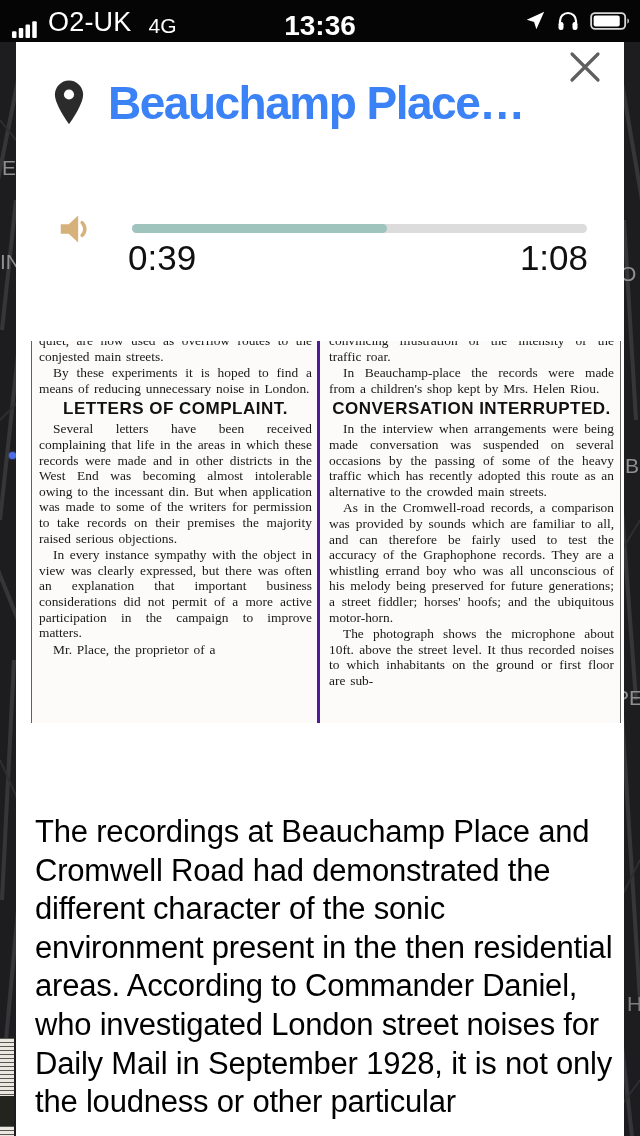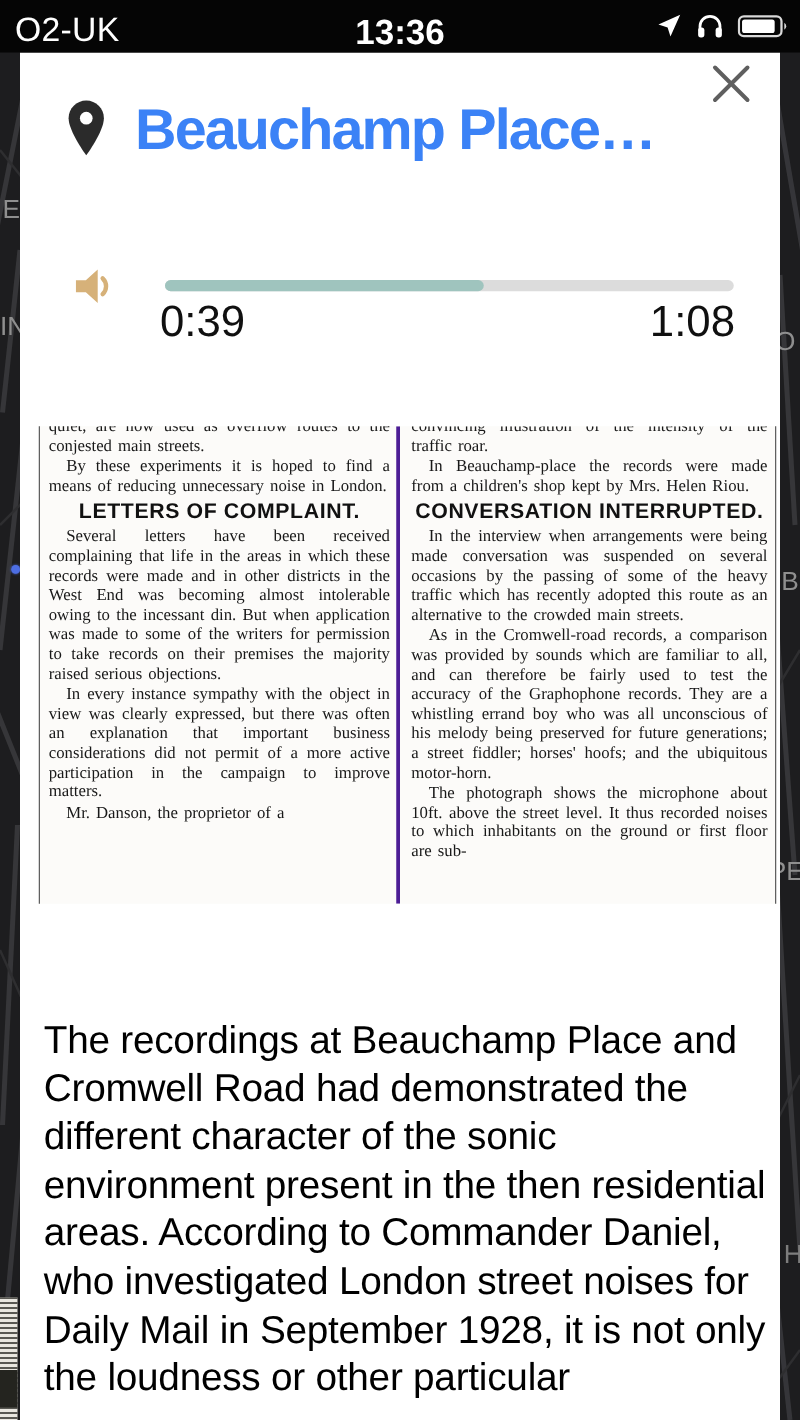--- a/index.html
+++ b/index.html
@@ -25,23 +25,23 @@
       background-image:
         linear-gradient(#24241f,#24241f),
         repeating-linear-gradient(180deg, rgba(40,40,35,.75) 0 1px, transparent 1px 4px);
       background-size:14px 30px, 14px 100%;
       background-position:0 58px, 0 0;
       background-repeat:no-repeat, repeat;}
 
   
   .status-bar{position:absolute;left:0;top:0;width:640px;height:42px;background:#050505;
               color:#fff;z-index:30;}
-  .sb-left{position:absolute;left:12px;top:0;height:38px;display:flex;align-items:center;gap:9px;flex-direction:column;}
+  .sb-left{position:absolute;left:12px;top:0;height:38px;display:flex;align-items:flex-end;gap:9px;}
   .sb-carrier{font-size:27px;letter-spacing:.2px;}
-  .sb-network{font-size:26px;margin-left:8px;font-family:Liberation Mono, monospace;}
+  .sb-network{font-size:21px;margin-left:8px;}
   .sb-time{position:absolute;left:50%;top:0;transform:translateX(-50%);height:52px;
            display:flex;align-items:center;font-size:28px;font-weight:700;}
   .sb-right{position:absolute;right:8px;top:0;height:42px;display:flex;align-items:center;gap:10px;}
 
   
   .modal{position:absolute;left:16px;top:42px;width:608px;height:1094px;background:#fff;
          z-index:20;overflow:hidden;}
   .close-btn{position:absolute;top:6px;right:20px;width:38px;height:38px;border:none;
              background:transparent;padding:0;cursor:pointer;}
   .title-row{position:absolute;left:36px;top:34px;display:flex;align-items:center;gap:22px;width:560px;}
@@ -175,21 +175,21 @@
     </div>
 
     <div class="clipping">
       <div class="col col-left">
         <div class="cutwrap">
           <p class="np">quiet, are now used as overflow routes to the conjested main streets.</p>
           <p class="np ind">By these experiments it is hoped to find a means of reducing unnecessary noise in London.</p>
           <h4 class="nph">LETTERS OF COMPLAINT.</h4>
           <p class="np ind">Several letters have been received complaining that life in the areas in which these records were made and in other districts in the West End was becoming almost intolerable owing to the incessant din.  But when application was made to some of the writers for permission to take records on their premises the majority raised serious objections.</p>
           <p class="np ind">In every instance sympathy with the object in view was clearly expressed, but there was often an explanation that important business considerations did not permit of a more active participation in the campaign to improve matters.</p>
-          <p class="np ind">Mr. Danson, the proprietor of a</p>
+          <p class="np ind">Mr. Place, the proprietor of a</p>
         </div>
       </div>
       <div class="col col-right">
         <div class="cutwrap">
           <p class="np">convincing illustration of the intensity of the traffic roar.</p>
           <p class="np ind">In Beauchamp-place the records were made from a children's shop kept by Mrs. Helen Riou.</p>
           <h4 class="nph">CONVERSATION INTERRUPTED.</h4>
           <p class="np ind">In the interview when arrangements were being made conversation was suspended on several occasions by the passing of some of the heavy traffic which has recently adopted this route as an alternative to the crowded main streets.</p>
           <p class="np ind">As in the Cromwell-road records, a comparison was provided by sounds which are familiar to all, and can therefore be fairly used to test the accuracy of the Graphophone records.  They are a whistling errand boy who was all unconscious of his melody being preserved for future generations; a street fiddler; horses' hoofs; and the ubiquitous motor-horn.</p>
           <p class="np ind">The photograph shows the microphone about 10ft. above the street level.  It thus recorded noises to which inhabitants on the ground or first floor are sub-</p>

